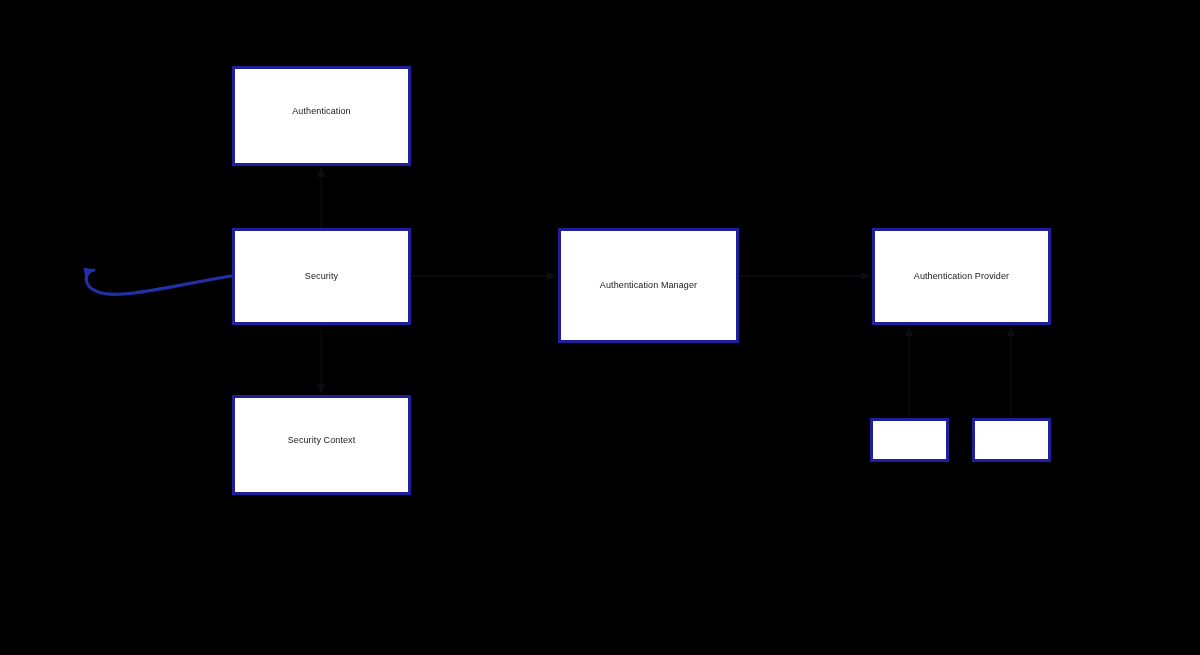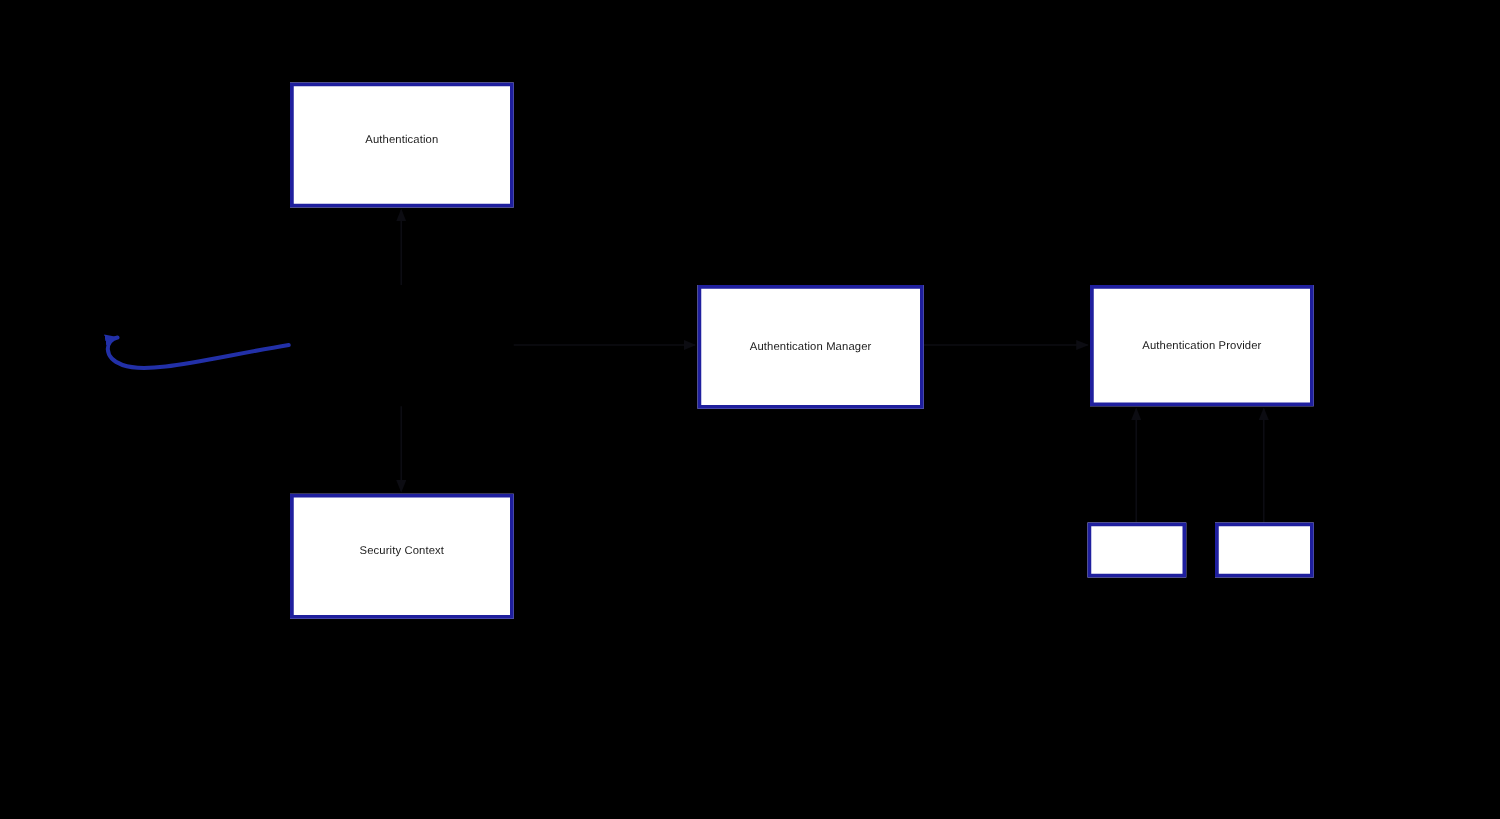--- a/index.html
+++ b/index.html
@@ -73,22 +73,25 @@
     <line x1="909" y1="418" x2="909" y2="327" stroke="#0c0c12" stroke-width="1.3" marker-end="url(#arrow-dark)"></line>
     <line x1="1011" y1="418" x2="1011" y2="327" stroke="#0c0c12" stroke-width="1.3" marker-end="url(#arrow-dark)"></line>
 
     <path d="M 231,276 C 170,286 120,300 98,292 C 82,286 84,272 94,270" fill="none" stroke="#2230a8" stroke-width="3.2" stroke-linecap="round" marker-end="url(#arrow-blue)"></path>
   </svg>
 
   <div class="node tall" style="left:232px; top:66px; width:179px; height:100px;">
     <span class="node-label">Authentication</span>
   </div>
 
+  <div class="node" style="left:232px; top:228px; width:179px; height:97px;">
+    <span class="node-label">Security</span>
+  </div>
 
-  <div class="node" style="left:558px; top:228px; width:181px; height:99px;">
+  <div class="node" style="left:558px; top:228px; width:181px; height:115px;">
     <span class="node-label">Authentication Manager</span>
   </div>
 
   <div class="node tall" style="left:232px; top:395px; width:179px; height:100px;">
     <span class="node-label">Security Context</span>
   </div>
 
   <div class="node" style="left:872px; top:228px; width:179px; height:97px;">
     <span class="node-label">Authentication Provider</span>
   </div>

